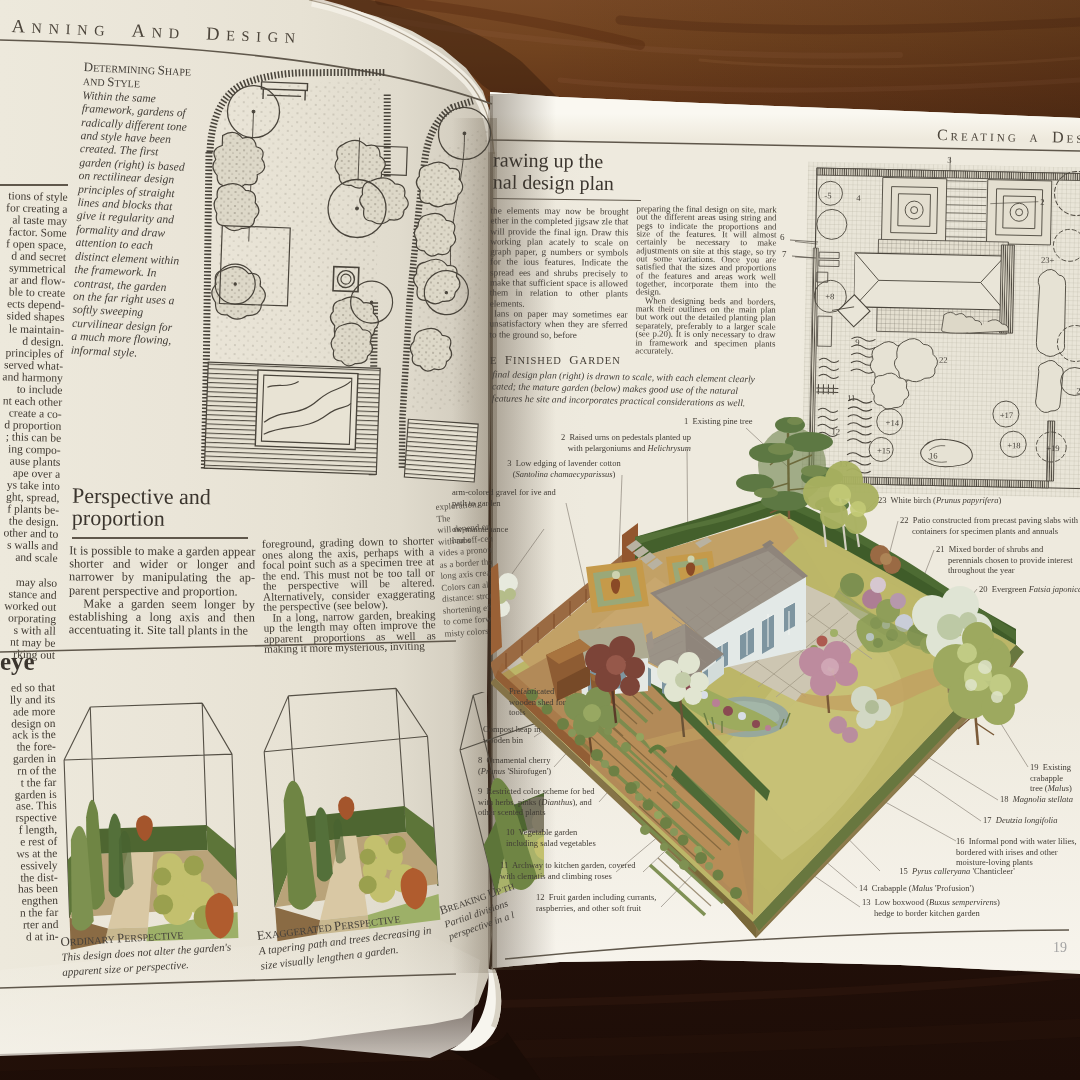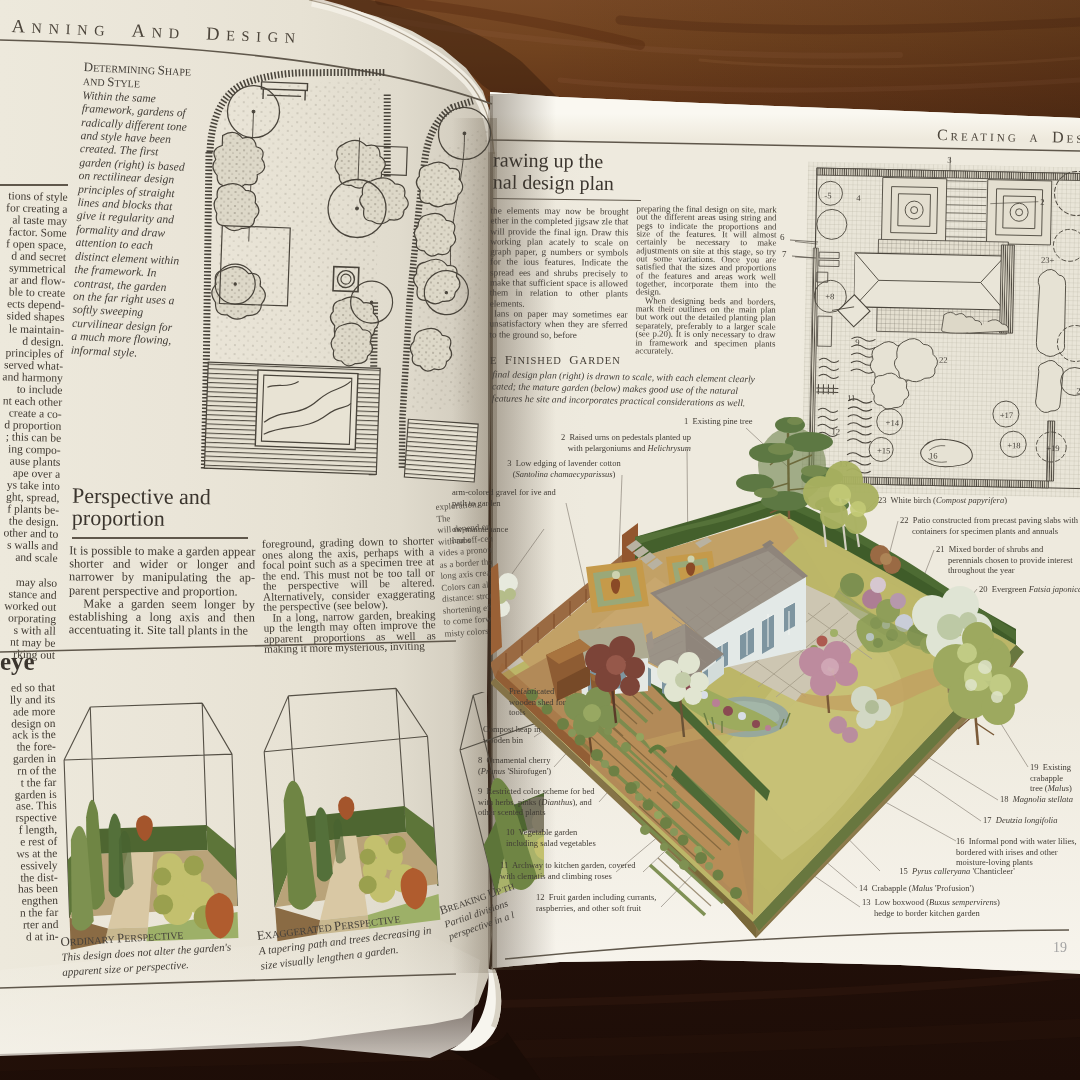--- a/index.html
+++ b/index.html
@@ -872,21 +872,21 @@
     <div class="abs" style="left:481px;top:686px;width:58px;font-size:8.5px;line-height:10.5px;margin-left:28px;">Prefabricated wooden shed for tools</div>
     <div class="abs" style="left:483px;top:724px;width:70px;font-size:8.5px;line-height:10.5px;">Compost heap in wooden bin</div>
     <div class="abs" style="left:478px;top:755px;width:95px;font-size:8.5px;line-height:10.5px;">8&nbsp; Ornamental cherry (<i>Prunus</i> 'Shirofugen')</div>
     <div class="abs" style="left:478px;top:786px;width:122px;font-size:8.5px;line-height:10.5px;">9&nbsp; Restricted color scheme for bed with herbs, pinks (<i>Dianthus</i>), and other scented plants</div>
     <div class="abs" style="left:506px;top:827px;width:110px;font-size:8.5px;line-height:10.5px;">10&nbsp; Vegetable garden<br>including salad vegetables</div>
     <div class="abs" style="left:500px;top:860px;width:145px;font-size:8.5px;line-height:10.5px;">11&nbsp; Archway to kitchen garden, covered with clematis and climbing roses</div>
     <div class="abs" style="left:536px;top:892px;width:128px;font-size:8.5px;line-height:10.5px;">12&nbsp; Fruit garden including currants, raspberries, and other soft fruit</div>
   </div>
 
   <div class="abs" style="font-family:'Liberation Serif',serif;color:#413c35;">
-    <div class="abs" style="left:878px;top:495px;width:130px;font-size:8.5px;line-height:10px;">23&nbsp; White birch (<i>Compost papyrifera</i>)</div>
+    <div class="abs" style="left:878px;top:495px;width:130px;font-size:8.5px;line-height:10px;">23&nbsp; White birch (<i>Prunus papyrifera</i>)</div>
     <div class="abs" style="left:900px;top:515px;width:180px;font-size:8.5px;line-height:10.5px;">22&nbsp; Patio constructed from precast paving slabs with<br><span style="padding-left:12px">containers for specimen plants and annuals</span></div>
     <div class="abs" style="left:936px;top:544px;width:150px;font-size:8.5px;line-height:10.5px;">21&nbsp; Mixed border of shrubs and<br><span style="padding-left:12px">perennials chosen to provide interest<br><span style="padding-left:12px">throughout the year</span></span></div>
     <div class="abs" style="left:979px;top:584px;width:110px;font-size:8.5px;">20&nbsp; Evergreen <i>Fatsia japonica</i></div>
     <div class="abs" style="left:1030px;top:762px;width:55px;font-size:8.5px;line-height:10.5px;">19&nbsp; Existing<br>crabapple<br>tree (<i>Malus</i>)</div>
     <div class="abs" style="left:1000px;top:794px;width:90px;font-size:8.5px;">18&nbsp; <i>Magnolia stellata</i></div>
     <div class="abs" style="left:983px;top:815px;width:100px;font-size:8.5px;">17&nbsp; <i>Deutzia longifolia</i></div>
     <div class="abs" style="left:956px;top:836px;width:128px;font-size:8.5px;line-height:10.5px;">16&nbsp; Informal pond with water lilies, bordered with irises and other moisture-loving plants</div>
     <div class="abs" style="left:882px;top:866px;width:150px;font-size:8.5px;text-align:center;">15&nbsp; <i>Pyrus calleryana</i> 'Chanticleer'</div>
     <div class="abs" style="left:859px;top:883px;width:150px;font-size:8.5px;">14&nbsp; Crabapple (<i>Malus</i> 'Profusion')</div>
     <div class="abs" style="left:862px;top:897px;width:145px;font-size:8.5px;line-height:10.5px;">13&nbsp; Low boxwood (<i>Buxus sempervirens</i>)<br><span style="padding-left:12px">hedge to border kitchen garden</span></div>

